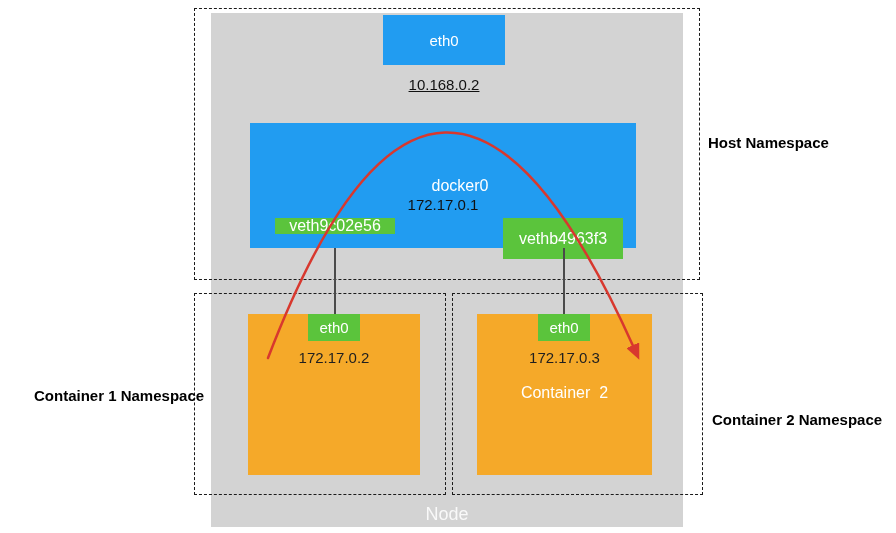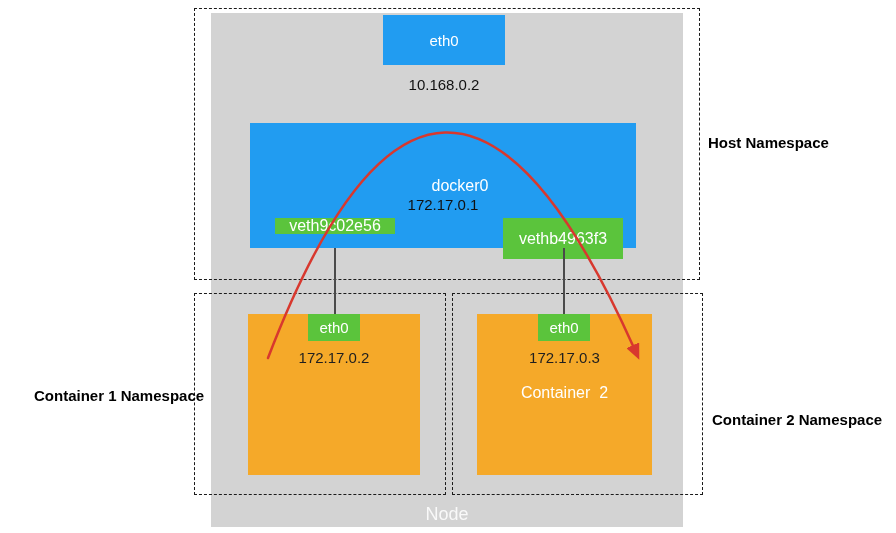--- a/index.html
+++ b/index.html
@@ -23,21 +23,21 @@
   }
   .host-ns{left:194px;top:8px;width:506px;height:272px;}
   .c1-ns{left:194px;top:293px;width:252px;height:202px;}
   .c2-ns{left:452px;top:293px;width:251px;height:202px;}
   .blue-box{background:var(--blue);}
   .green-box{background:var(--green);display:flex;align-items:center;justify-content:center;
     color:var(--white-text);}
   .orange-box{background:var(--orange);}
   .eth0-top{left:383px;top:15px;width:122px;height:50px;display:flex;align-items:center;
     justify-content:center;color:var(--white-text);font-size:15px;}
-  .ip-top{left:383px;top:76px;width:122px;text-align:center;font-size:15px;color:var(--ink);}
+  .ip-top{left:383px;top:76px;width:122px;text-align:center;font-size:15px;color:var(--ink);text-decoration:underline;}
   .docker0{left:250px;top:123px;width:386px;height:125px;}
   .docker0-label{left:250px;top:177px;width:386px;text-align:center;color:var(--white-text);font-size:16px;padding-left:34px;}
   .docker0-ip{left:250px;top:196px;width:386px;text-align:center;color:var(--ink);font-size:15px;}
   .veth1{left:275px;top:218px;width:120px;height:16px;font-size:16px;}
   .veth2{left:503px;top:218px;width:120px;height:41px;font-size:16px;}
   .conn{width:2px;background:var(--line);}
   .conn1{left:334px;top:248px;height:66px;}
   .conn2{left:563px;top:248px;height:66px;}
   .container1{left:248px;top:314px;width:172px;height:161px;}
   .container2{left:477px;top:314px;width:175px;height:161px;}

